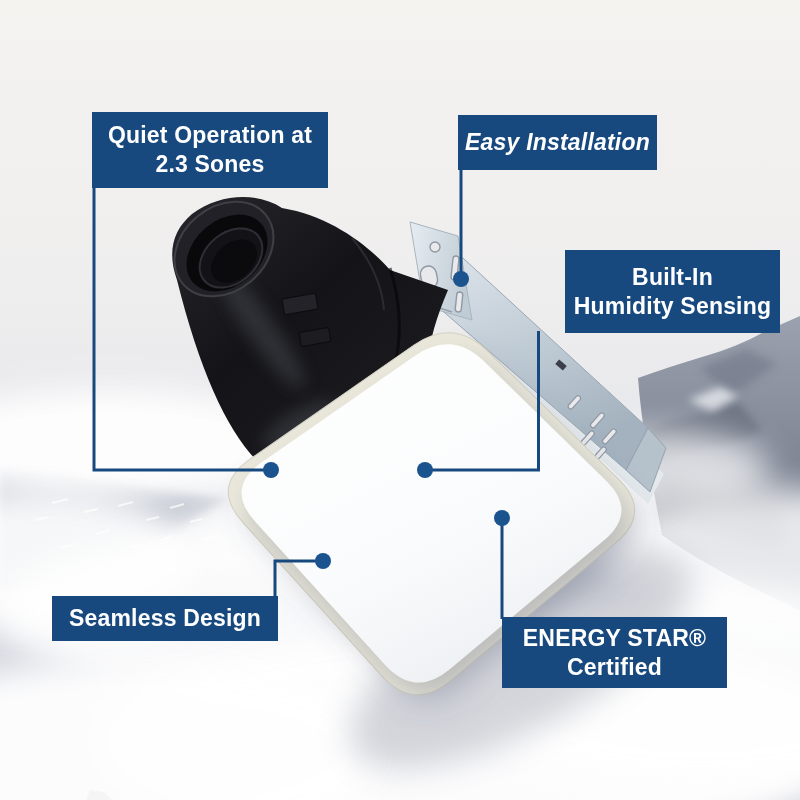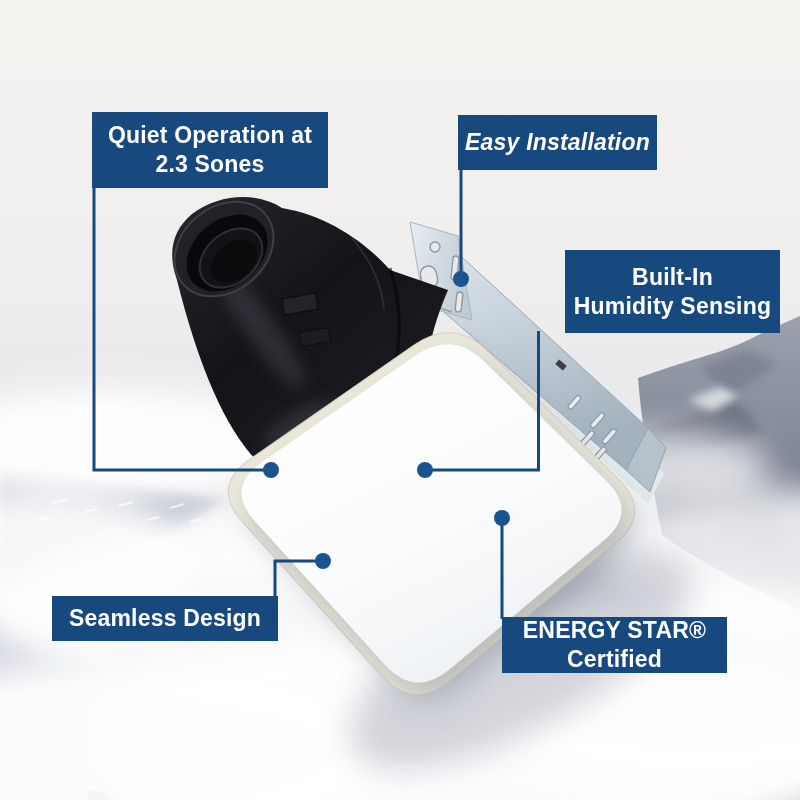--- a/index.html
+++ b/index.html
@@ -15,21 +15,21 @@
   .callout{
     position:absolute;display:flex;align-items:center;justify-content:center;
     background:var(--navy);color:var(--label-text);
     font-weight:bold;font-size:23px;line-height:1.24;text-align:center;
     white-space:pre-line;letter-spacing:.2px;z-index:3;
   }
   .co-quiet   {left:92px;  top:112px; width:236px; height:76px;}
   .co-easy    {left:458px; top:115px; width:199px; height:55px;font-style:italic;}
   .co-humidity{left:537px; top:250px; width:215px; height:83px;margin-left:28px;}
   .co-seamless{left:52px;  top:596px; width:226px; height:45px;text-align:right;}
-  .co-energy  {left:502px; top:617px; width:225px; height:56px;}
+  .co-energy  {left:502px; top:617px; width:225px; height:71px;}
   .cl{stroke:var(--navy);stroke-width:3;fill:none;}
   .cd{fill:var(--dot);}
 </style>
 </head>
 <body>
 
 <div class="canvas">
 
 <svg width="800" height="800" viewBox="0 0 800 800">
   <defs>

